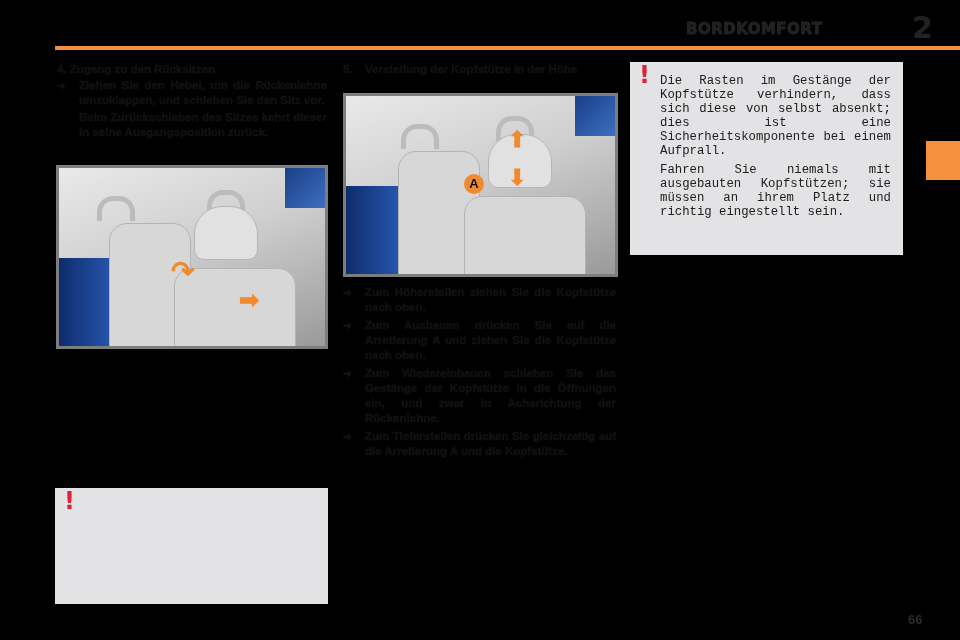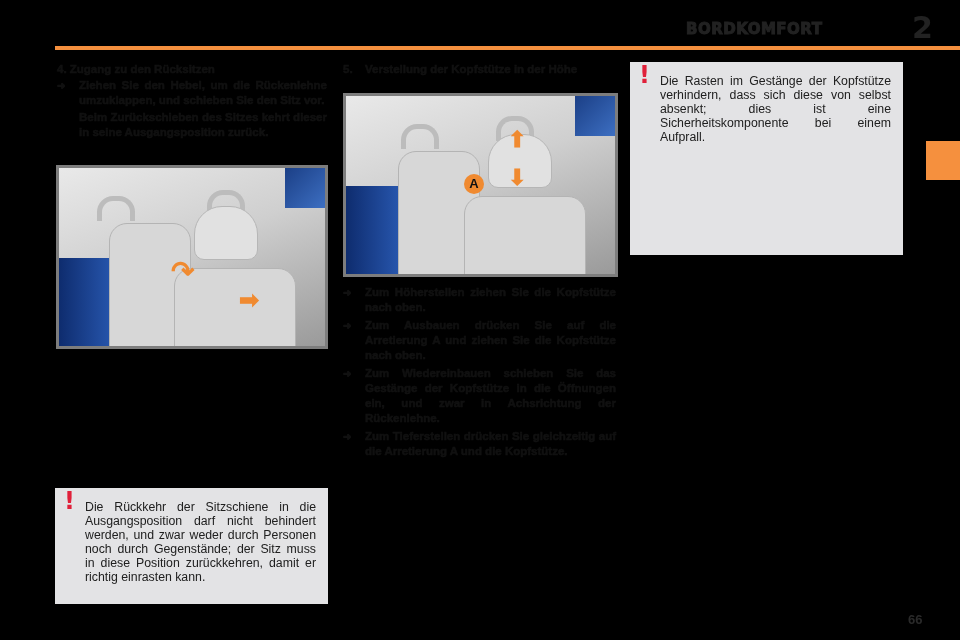--- a/index.html
+++ b/index.html
@@ -26,21 +26,21 @@
   .photo .headrest { position:absolute; background:#e1e1e1; border:1px solid #b6b6b6; border-radius:28px 28px 10px 10px; }
   .photo .rollbar { position:absolute; width:28px; height:20px; border:5px solid #bcbcbc; border-bottom:none; border-radius:16px 16px 0 0; }
   .orange-arrow { position:absolute; color:#f08a30; font-weight:bold; font-size:28px; line-height:28px; }
   .label-a { position:absolute; width:20px; height:20px; border-radius:50%; background:#f08a30; color:#111; font-weight:bold; font-size:13px; text-align:center; line-height:20px; }
 
   .sec5-title { position:absolute; left:343px; top:62px; width:270px; }
   .sec5-title .num { display:inline-block; width:22px; }
   .sec5-list { position:absolute; left:343px; top:285px; width:273px; margin:0; padding:0; list-style:none; }
 
   .warn-box { position:absolute; background:#e3e3e5; box-sizing:border-box; padding:12px 12px 10px 30px; font-size:12.3px; line-height:14px; color:#202020; text-align:justify; }
-  .warn-box p { margin:0 0 5px 0; }
+  .warn-box p { margin:0 0 5px 0;font-family:Liberation Mono, monospace; }
   .warn-box .strong { font-weight:bold; }
   .warn-icon { position:absolute; left:9px; top:6px; color:#e0203a; font-weight:bold; font-size:24px; font-family:"DejaVu Sans", sans-serif; }
   .warn-right { left:630px; top:62px; width:273px; height:193px; }
   .warn-left { left:55px; top:488px; width:273px; height:116px; }
 </style>
 </head>
 <body>
 
 <div class="header-title">BORDKOMFORT</div>
 <div class="chapter-num">2</div>
@@ -100,20 +100,20 @@
   </li>
   <li>
     <span class="arrow">➜</span>
     <span>Zum Tieferstellen drücken Sie gleichzeitig auf die Arretierung A und die Kopfstütze.</span>
   </li>
 </ul>
 
 <div class="warn-box warn-right">
   <span class="warn-icon">!</span>
   <p>Die Rasten im Gestänge der Kopfstütze verhindern, dass sich diese von selbst absenkt; dies ist eine Sicherheitskomponente bei einem Aufprall.</p>
+  <p>Fahren Sie niemals mit ausgebauten Kopfstützen; sie müssen an ihrem Platz und richtig eingestellt sein.</p>
 </div>
 
 <div class="warn-box warn-left">
   <span class="warn-icon">!</span>
-  <p>Die Rückkehr der Sitzschiene in die Ausgangsposition darf nicht behindert werden, und zwar weder durch Personen noch durch Gegenstände; der Sitz muss in diese Position zurückkehren, damit er richtig einrasten kann.</p>
 </div>
 
 <div class="page-num">66</div>
 
 </body></html>

